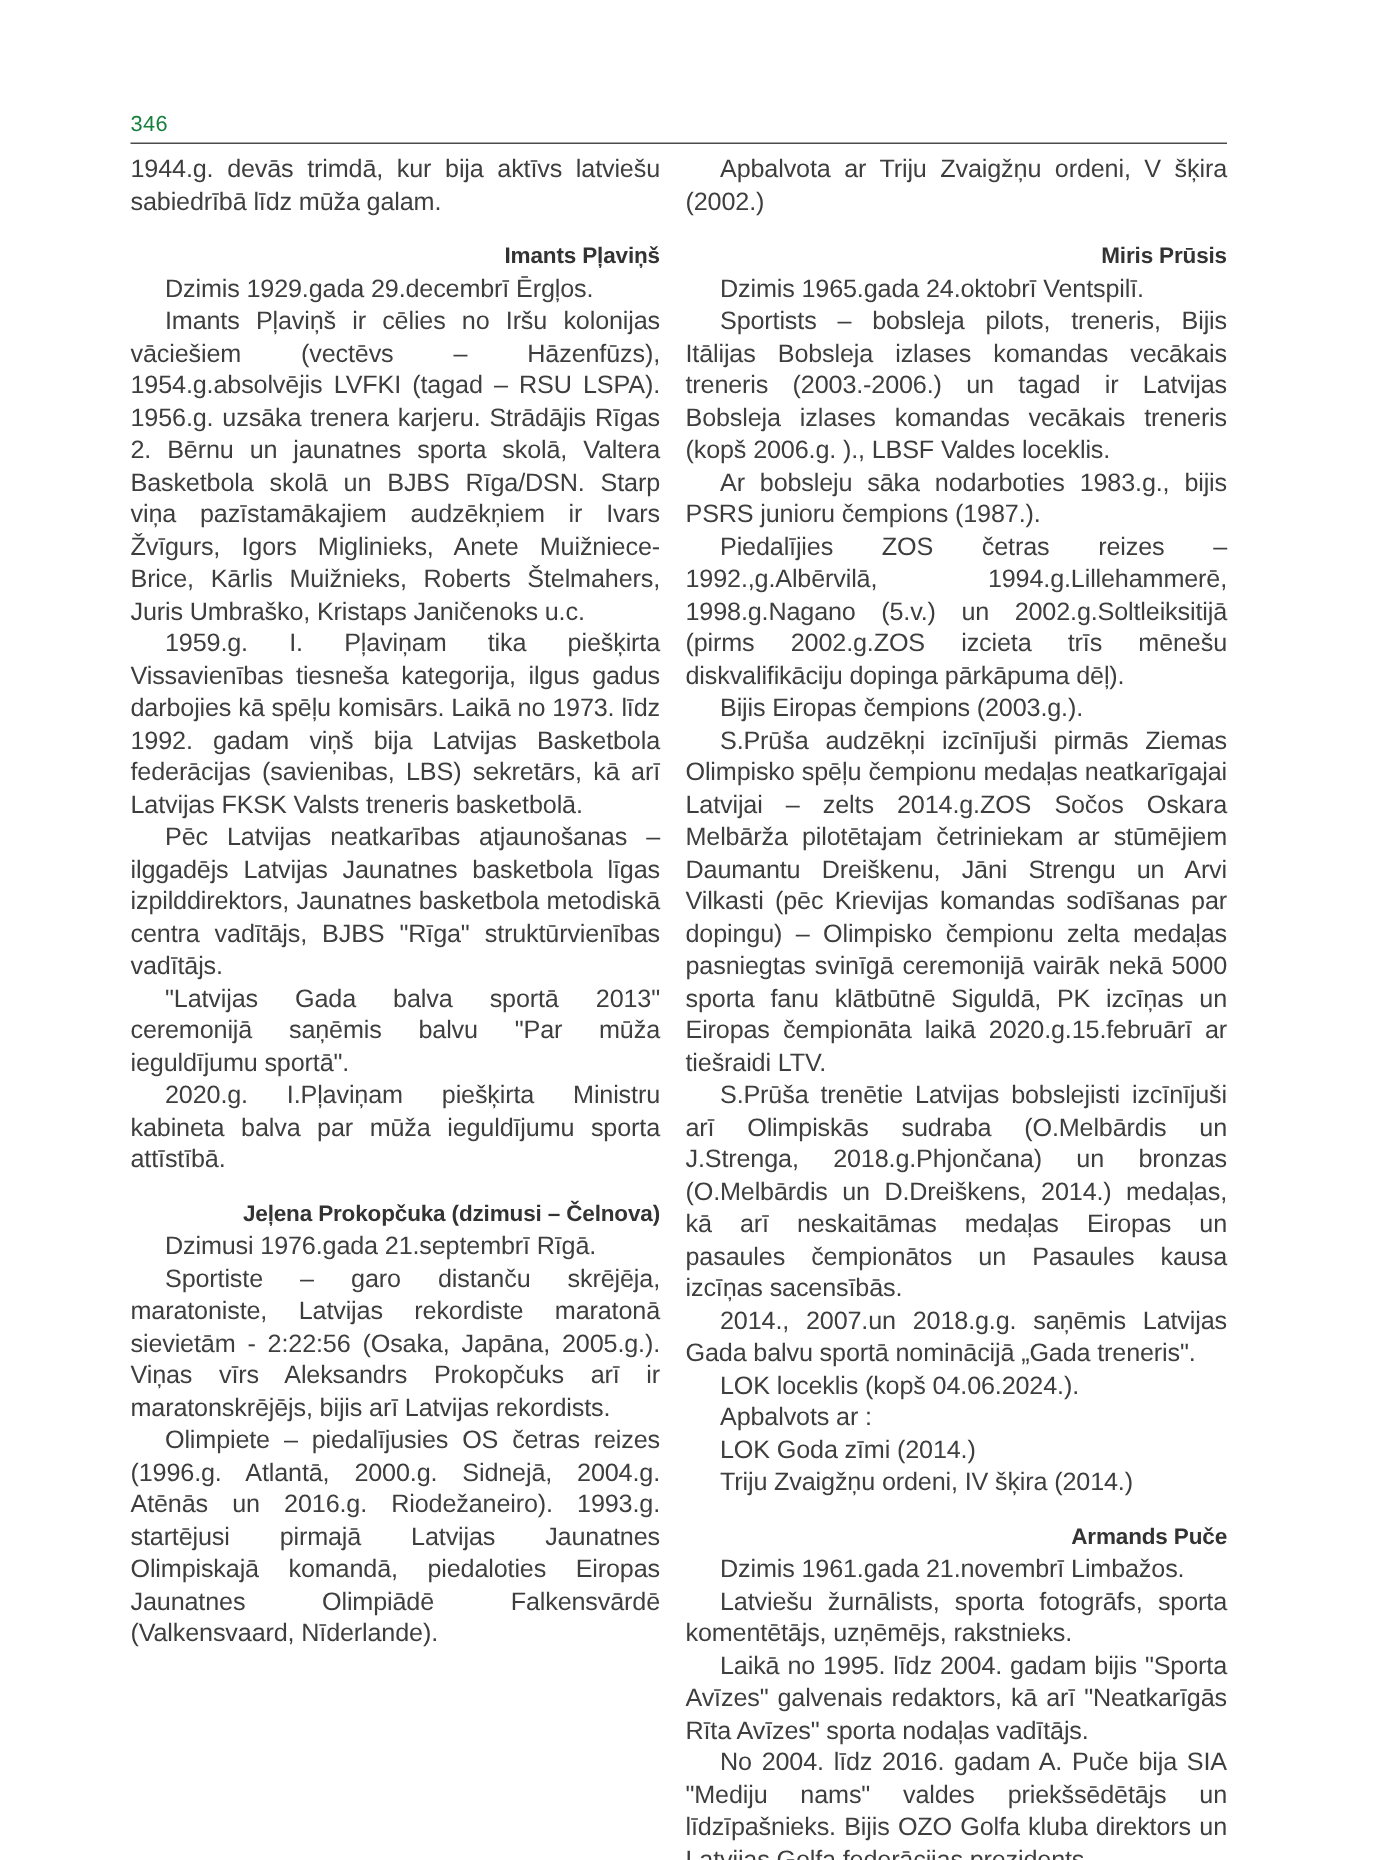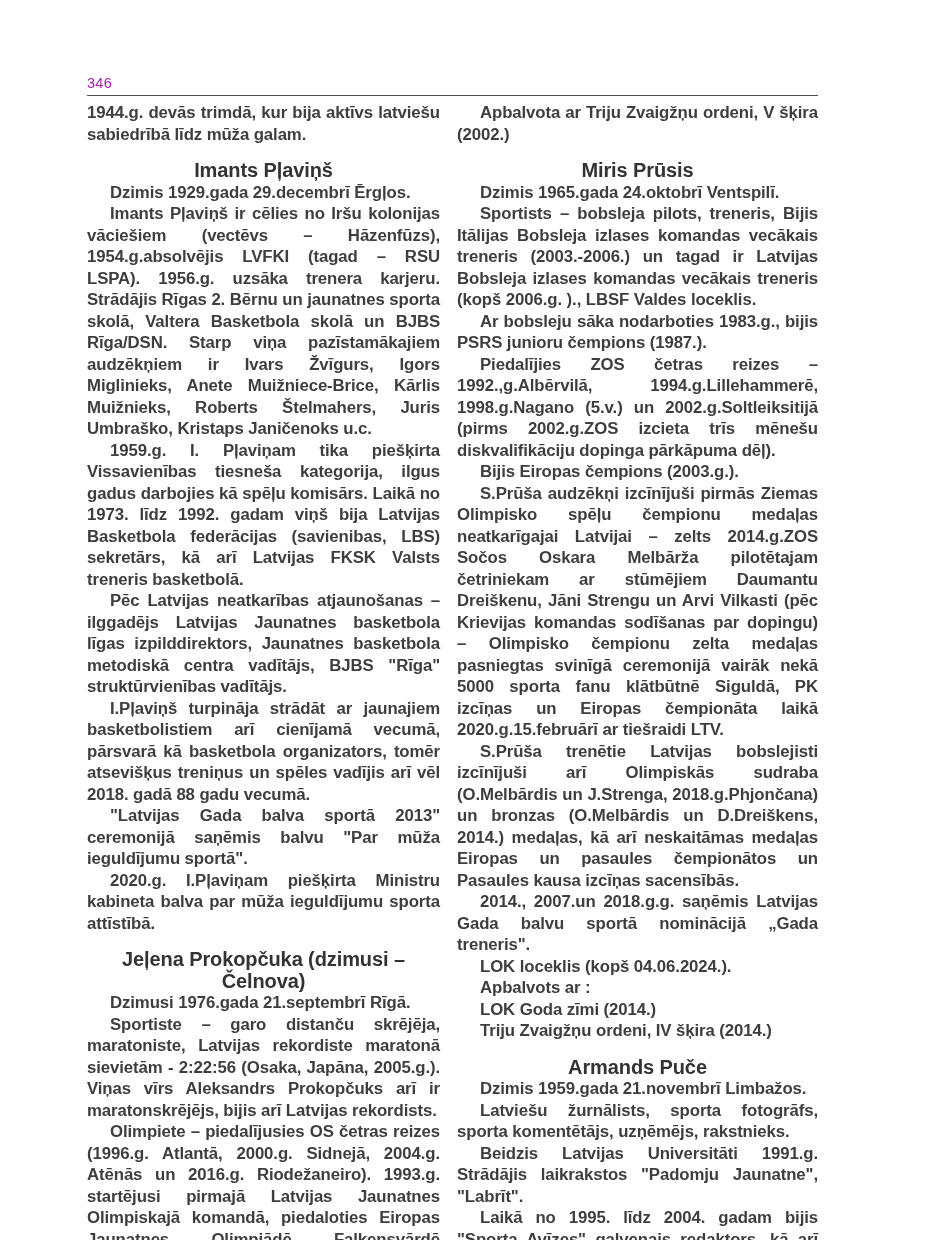--- a/index.html
+++ b/index.html
@@ -17,21 +17,21 @@
   }
   .page {
     position: absolute;
     left: 87px;
     top: 74px;
     width: 731px;
   }
   .page-number {
     font-size: 14.5px;
     line-height: 18px;
-    color: #a21caf;
+    color: #15803d;
     margin-bottom: 3px;
     letter-spacing: 0.3px;
   }
   .header-rule {
     border-bottom: 1.6px solid #4c4c4c;
     width: 100%;
     margin-bottom: 6px;
   }
   .columns {
     display: flex;
@@ -41,51 +41,49 @@
   .column {
     text-align: justify;
     font-size: 16.8px;
     line-height: 21.5px;
     letter-spacing: -0.1px;
   }
   .column.left  { width: 353px; }
   .column.right { width: 361px; }
   .body-para {
     margin: 0;
-    font-weight: bold;
   }
   .body-para.indent {
     text-indent: 23px;
   }
   .entry-heading {
-    font-size: 20px;
+    font-size: 15px;
     line-height: 21.5px;
     font-weight: bold;
     color: #333333;
     margin: 15px 0 0 0;
-    text-align: center;
+    text-align: right;
   }
 </style>
 </head>
 <body>
 
 <div class="page">
   <header>
     <div class="page-number">346</div>
     <div class="header-rule"></div>
   </header>
   <main class="columns">
     <section class="column left">
         <p class="body-para">1944.g. devās trimdā, kur bija aktīvs latviešu sabiedrībā līdz mūža galam.</p>
         <h2 class="entry-heading">Imants Pļaviņš</h2>
         <p class="body-para indent">Dzimis 1929.gada 29.decembrī Ērgļos.</p>
         <p class="body-para indent">Imants Pļaviņš ir cēlies no Iršu kolonijas vāciešiem (vectēvs – Hāzenfūzs), 1954.g.absolvējis LVFKI (tagad – RSU LSPA). 1956.g. uzsāka trenera karjeru. Strādājis Rīgas 2. Bērnu un jaunatnes sporta skolā, Valtera Basketbola skolā un BJBS Rīga/DSN. Starp viņa pazīstamākajiem audzēkņiem ir Ivars Žvīgurs, Igors Miglinieks, Anete Muižniece-Brice, Kārlis Muižnieks, Roberts Štelmahers, Juris Umbraško, Kristaps Janičenoks u.c.</p>
         <p class="body-para indent">1959.g. I. Pļaviņam tika piešķirta Vissavienības tiesneša kategorija, ilgus gadus darbojies kā spēļu komisārs. Laikā no 1973. līdz 1992. gadam viņš bija Latvijas Basketbola federācijas (savienibas, LBS) sekretārs, kā arī Latvijas FKSK Valsts treneris basketbolā.</p>
         <p class="body-para indent">Pēc Latvijas neatkarības atjaunošanas – ilggadējs Latvijas Jaunatnes basketbola līgas izpilddirektors, Jaunatnes basketbola metodiskā centra vadītājs, BJBS "Rīga" struktūrvienības vadītājs.</p>
-        <p class="body-para indent">I.Pļaviņš turpināja strādāt ar jaunajiem basketbolistiem arī cienījamā vecumā, pārsvarā kā basketbola organizators, tomēr atsevišķus treniņus un spēles vadījis arī vēl 2018. gadā 88 gadu vecumā.</p>
         <p class="body-para indent">"Latvijas Gada balva sportā 2013" ceremonijā saņēmis balvu "Par mūža ieguldījumu sportā".</p>
         <p class="body-para indent">2020.g. I.Pļaviņam piešķirta Ministru kabineta balva par mūža ieguldījumu sporta attīstībā.</p>
         <h2 class="entry-heading">Jeļena Prokopčuka (dzimusi – Čelnova)</h2>
         <p class="body-para indent">Dzimusi 1976.gada 21.septembrī Rīgā.</p>
         <p class="body-para indent">Sportiste – garo distanču skrējēja, maratoniste, Latvijas rekordiste maratonā sievietām - 2:22:56 (Osaka, Japāna, 2005.g.). Viņas vīrs Aleksandrs Prokopčuks arī ir maratonskrējējs, bijis arī Latvijas rekordists.</p>
         <p class="body-para indent">Olimpiete – piedalījusies OS četras reizes (1996.g. Atlantā, 2000.g. Sidnejā, 2004.g. Atēnās un 2016.g. Riodežaneiro). 1993.g. startējusi pirmajā Latvijas Jaunatnes Olimpiskajā komandā, piedaloties Eiropas Jaunatnes Olimpiādē Falkensvārdē (Valkensvaard, Nīderlande).</p>
       </section>
     <section class="column right">
         <p class="body-para indent">Apbalvota ar Triju Zvaigžņu ordeni, V šķira (2002.)</p>
         <h2 class="entry-heading">Miris Prūsis</h2>
@@ -95,20 +93,19 @@
         <p class="body-para indent">Piedalījies ZOS četras reizes – 1992.,g.Albērvilā, 1994.g.Lillehammerē, 1998.g.Nagano (5.v.) un 2002.g.Soltleiksitijā (pirms 2002.g.ZOS izcieta trīs mēnešu diskvalifikāciju dopinga pārkāpuma dēļ).</p>
         <p class="body-para indent">Bijis Eiropas čempions (2003.g.).</p>
         <p class="body-para indent">S.Prūša audzēkņi izcīnījuši pirmās Ziemas Olimpisko spēļu čempionu medaļas neatkarīgajai Latvijai – zelts 2014.g.ZOS Sočos Oskara Melbārža pilotētajam četriniekam ar stūmējiem Daumantu Dreiškenu, Jāni Strengu un Arvi Vilkasti (pēc Krievijas komandas sodīšanas par dopingu) – Olimpisko čempionu zelta medaļas pasniegtas svinīgā ceremonijā vairāk nekā 5000 sporta fanu klātbūtnē Siguldā, PK izcīņas un Eiropas čempionāta laikā 2020.g.15.februārī ar tiešraidi LTV.</p>
         <p class="body-para indent">S.Prūša trenētie Latvijas bobslejisti izcīnījuši arī Olimpiskās sudraba (O.Melbārdis un J.Strenga, 2018.g.Phjončana) un bronzas (O.Melbārdis un D.Dreiškens, 2014.) medaļas, kā arī neskaitāmas medaļas Eiropas un pasaules čempionātos un Pasaules kausa izcīņas sacensībās.</p>
         <p class="body-para indent">2014., 2007.un 2018.g.g. saņēmis Latvijas Gada balvu sportā nominācijā „Gada treneris".</p>
         <p class="body-para indent">LOK loceklis (kopš 04.06.2024.).</p>
         <p class="body-para indent">Apbalvots ar :</p>
         <p class="body-para indent">LOK Goda zīmi (2014.)</p>
         <p class="body-para indent">Triju Zvaigžņu ordeni, IV šķira (2014.)</p>
         <h2 class="entry-heading">Armands Puče</h2>
-        <p class="body-para indent">Dzimis 1959.gada 21.novembrī Limbažos.</p>
+        <p class="body-para indent">Dzimis 1961.gada 21.novembrī Limbažos.</p>
         <p class="body-para indent">Latviešu žurnālists, sporta fotogrāfs, sporta komentētājs, uzņēmējs, rakstnieks.</p>
-        <p class="body-para indent">Beidzis Latvijas Universitāti 1991.g. Strādājis laikrakstos "Padomju Jaunatne", "Labrīt".</p>
         <p class="body-para indent">Laikā no 1995. līdz 2004. gadam bijis "Sporta Avīzes" galvenais redaktors, kā arī "Neatkarīgās Rīta Avīzes" sporta nodaļas vadītājs.</p>
         <p class="body-para indent">No 2004. līdz 2016. gadam A. Puče bija SIA "Mediju nams" valdes priekšsēdētājs un līdzīpašnieks. Bijis OZO Golfa kluba direktors un Latvijas Golfa federācijas prezidents.</p>
       </section>
   </main>
 </div>
 
 </body></html>

